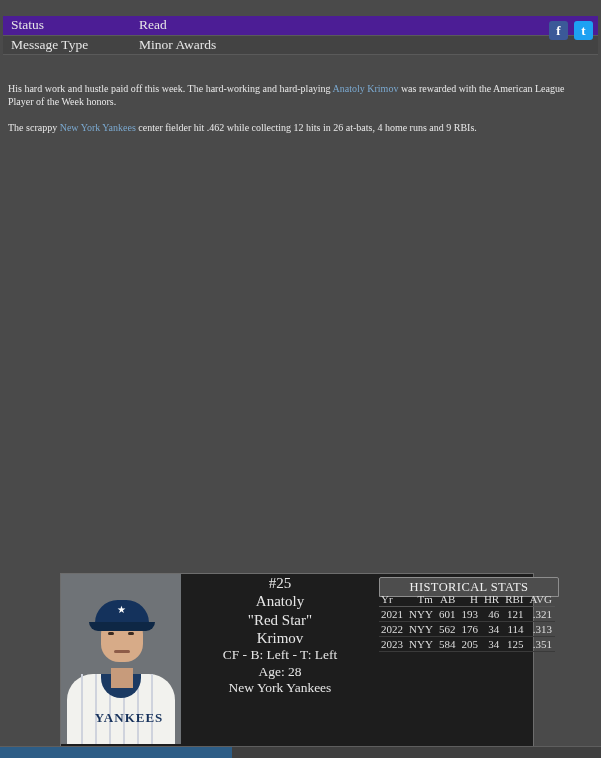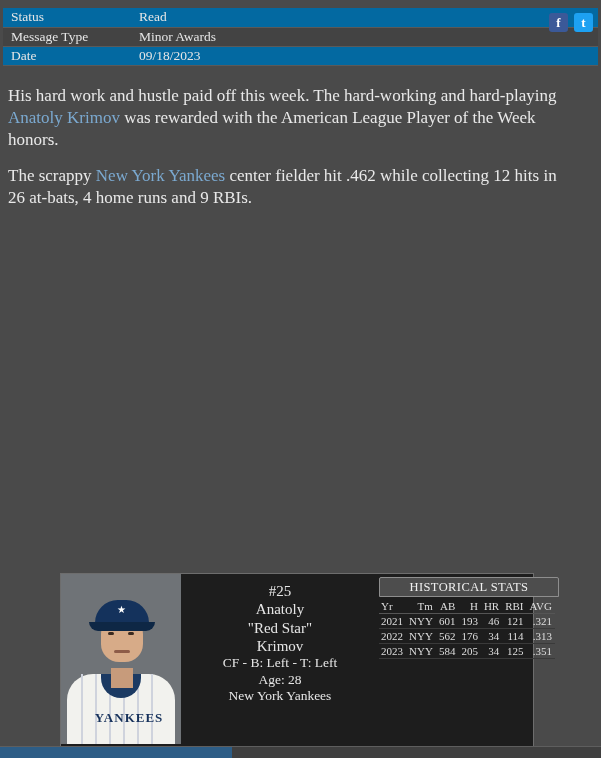--- a/index.html
+++ b/index.html
@@ -12,23 +12,23 @@
     background: #4a4a4a;
     font-family: "Liberation Serif", serif;
     color: #e8e8e8;
     overflow: hidden;
     position: relative;
   }
 
   
   .meta-table {
     width: 595px;
-    margin: 8px auto;
+    margin: 16px auto;
     border-collapse: collapse;
-    background: #0369a1;
+    background: #4c1d95;
     position: relative;
   }
   .meta-table tr {
     height: 19px;
   }
   .meta-row-alt td {
     background: #434343;
   }
   .meta-table td {
     font-size: 13.5px;
@@ -72,21 +72,21 @@
   
   .header-sep {
     width: 601px;
     height: 5px;
     background: #4a4a4a;
   }
 
   
   .article {
     padding: 6px 27px 0 8px;
-    font-size: 17px;
+    font-size: 10px;
     line-height: 1.32;
     color: #e9e9e9;
   }
   .article p {
     margin: 0 0 13px 0;
   }
   .lnk {
     color: #7ba9d0;
     text-decoration: none;
     cursor: pointer;
@@ -212,21 +212,20 @@
     font-weight: bold;
     font-size: 13px;
     letter-spacing: 1px;
     color: #17325c;
   }
 
   .card-info {
     flex: none;
     width: 198px;
     text-align: center;
-    padding-top: 8px;
     font-size: 13.5px;
     color: #e6e6e6;
     line-height: 1.22;
   }
   .card-info .big {
     font-size: 15px;
   }
 
   
   .stats-panel {
@@ -245,21 +244,21 @@
     border-radius: 2px 2px 0 0;
     text-align: center;
     font-size: 12.5px;
     line-height: 18px;
     color: #f0f0f0;
     letter-spacing: .4px;
     cursor: pointer;
   }
   .stats-table {
     position: absolute;
-    top: 25px;
+    top: 18px;
     left: 0;
     width: 176px;
     border-collapse: collapse;
     font-size: 11px;
     color: #dedede;
   }
   .stats-table th {
     font-weight: normal;
     padding: 1px 3px;
     text-align: right;
@@ -295,24 +294,20 @@
 <div style="position:relative;">
   <table class="meta-table">
     <tbody>
       <tr>
         <td class="meta-label">Status</td>
         <td class="meta-value">Read</td>
       </tr>
       <tr class="meta-row-alt">
         <td class="meta-label">Message Type</td>
         <td class="meta-value">Minor Awards</td>
-      </tr>
-      <tr>
-        <td class="meta-label">Date</td>
-        <td class="meta-value">09/18/2023</td>
       </tr>
     </tbody>
   </table>
 
   <div class="social-wrap">
     <div class="social-btn fb">f</div>
     <div class="social-btn tw">t</div>
   </div>
 </div>
 

